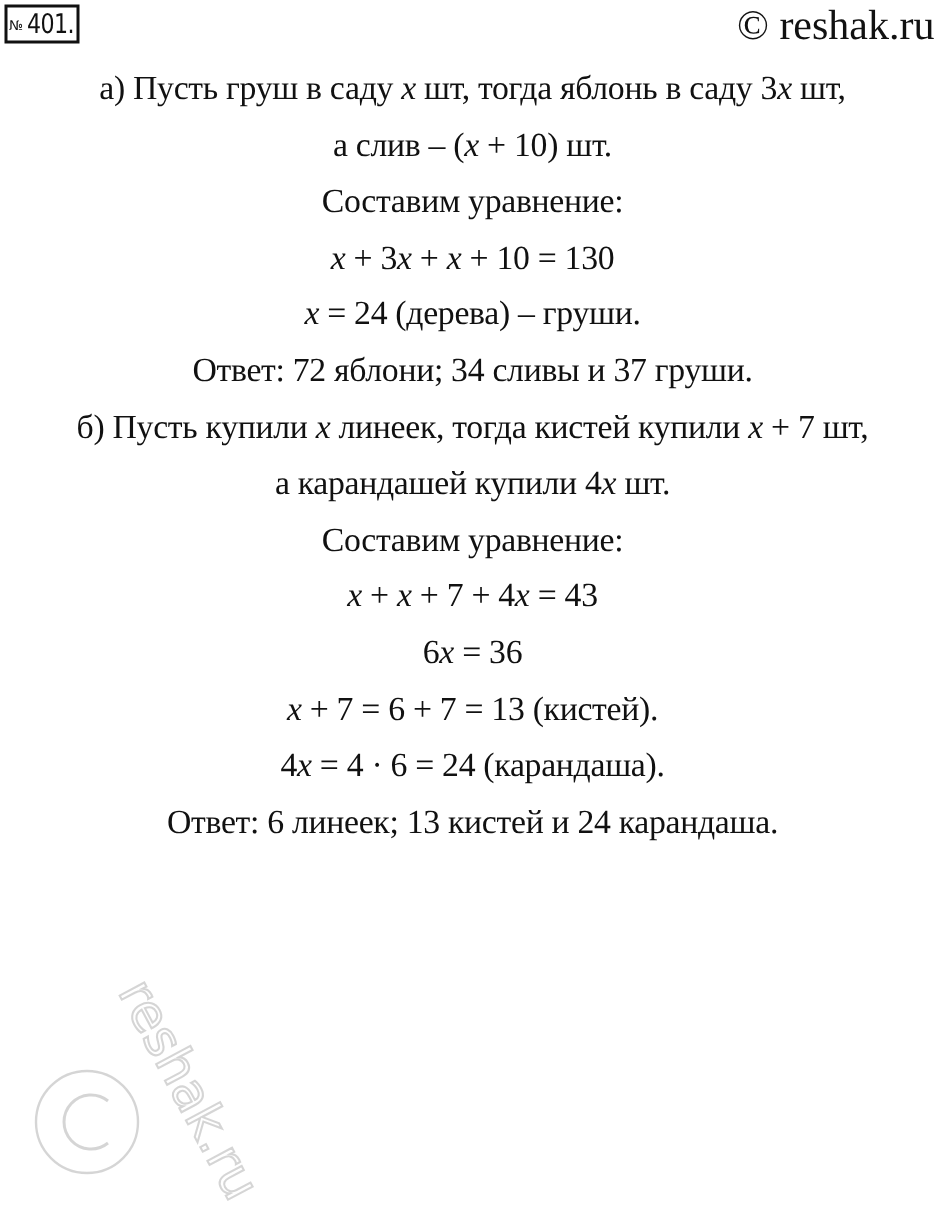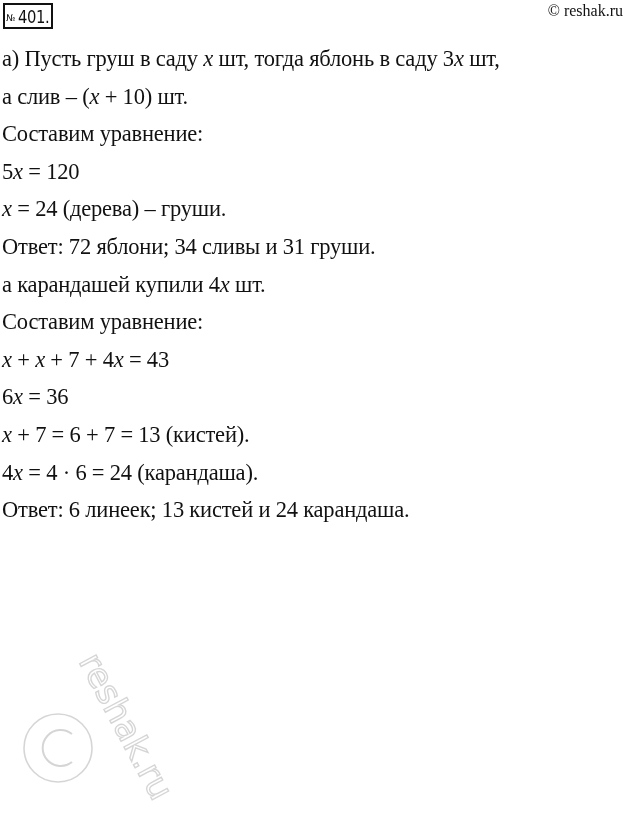--- a/index.html
+++ b/index.html
@@ -44,35 +44,36 @@
       font-size: 18px;
       transform: scaleX(0.82);
       display: inline-block;
       transform-origin: left center;
       margin-right: -6px;
     }
     .copyright {
       position: absolute;
       right: 5px;
       top: 2px;
-      font-size: 16px;
+      font-size: 28px;
       white-space: nowrap;
     }
     .content {
       position: absolute;
       left: 2px;
       top: 40px;
       width: 626px;
     }
     .line {
       height: 37.6px;
       line-height: 37.6px;
       font-size: 22.5px;
       white-space: nowrap;
       letter-spacing: -0.2px;
+      text-align: center;
     }
     .line i {
       font-style: italic;
     }
     .watermark {
       position: absolute;
       left: 10px;
       top: 628px;
       width: 160px;
       height: 180px;
@@ -88,23 +89,24 @@
     <span class="num-sign">№</span>
     <span class="num">401.</span>
   </div>
   <div class="copyright">© reshak.ru</div>
 </div>
 
 <div class="content">
   <div class="line">а) Пусть груш в саду <i>x</i> шт, тогда яблонь в саду 3<i>x</i> шт,</div>
   <div class="line">а слив – (<i>x</i> + 10) шт.</div>
   <div class="line">Составим уравнение:</div>
-  <div class="line">5<i>x</i> = 120</div>
+  <div class="line"><i>x</i> + 3<i>x</i> + <i>x</i> + 10 = 130</div>
   <div class="line"><i>x</i> = 24 (дерева) – груши.</div>
-  <div class="line">Ответ: 72 яблони; 34 сливы и 31 груши.</div>
+  <div class="line">Ответ: 72 яблони; 34 сливы и 37 груши.</div>
+  <div class="line">б) Пусть купили <i>x</i> линеек, тогда кистей купили <i>x</i> + 7 шт,</div>
   <div class="line">а карандашей купили 4<i>x</i> шт.</div>
   <div class="line">Составим уравнение:</div>
   <div class="line"><i>x</i> + <i>x</i> + 7 + 4<i>x</i> = 43</div>
   <div class="line">6<i>x</i> = 36</div>
   <div class="line"><i>x</i> + 7 = 6 + 7 = 13 (кистей).</div>
   <div class="line">4<i>x</i> = 4 · 6 = 24 (карандаша).</div>
   <div class="line">Ответ: 6 линеек; 13 кистей и 24 карандаша.</div>
 </div>
 
 <svg class="watermark" viewBox="0 0 160 180" xmlns="http://www.w3.org/2000/svg">

